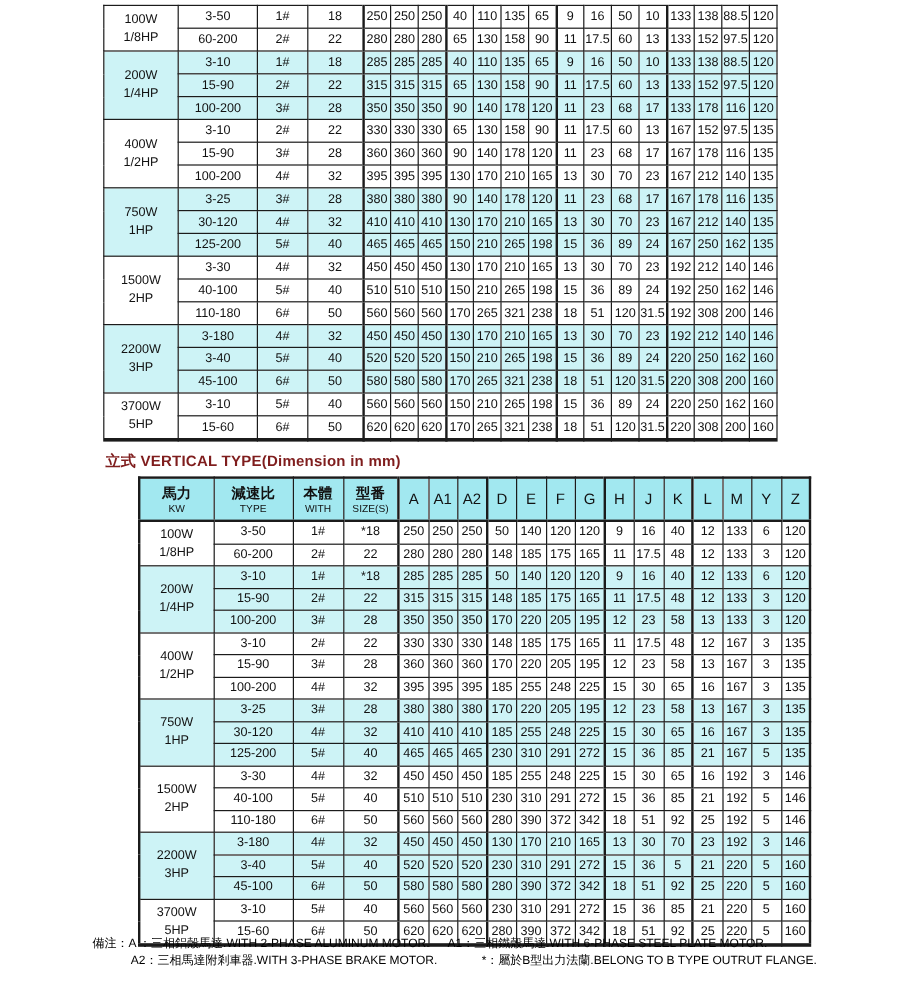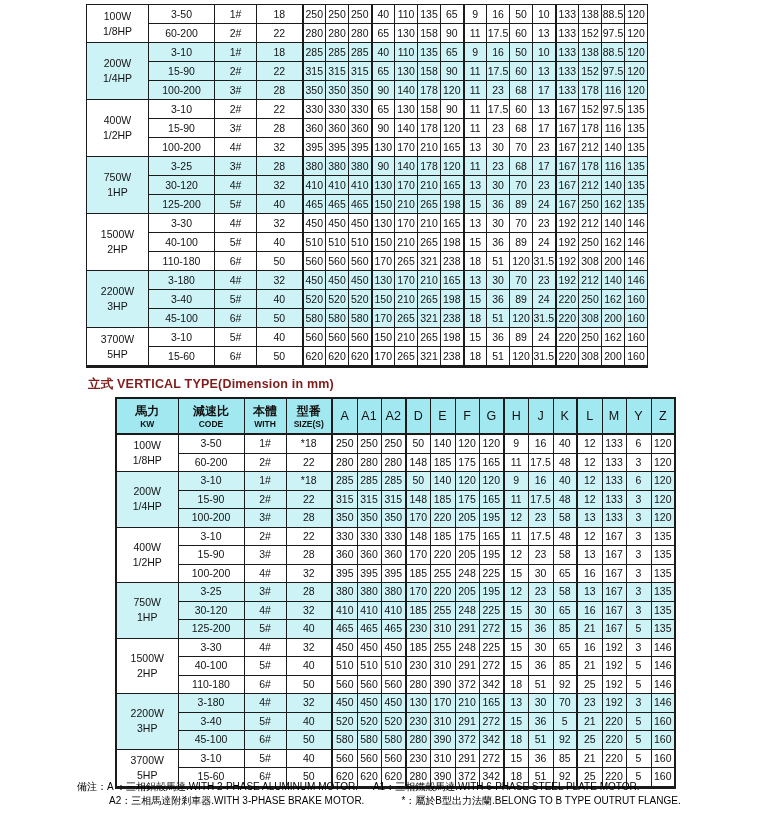--- a/index.html
+++ b/index.html
@@ -69,21 +69,21 @@
     border-bottom: 3px solid var(--bd);
     margin-left: 29px;
   }
   #bottom-table td { height: 17.5px; line-height: 17.5px; }
   #bottom-table thead th {
     background: var(--hbg);
     height: 34px;
     border-bottom-width: 2px;
   }
   #bottom-table thead th .zh { font-size: 12px; font-weight: bold; line-height: 15px; display: block; }
-  #bottom-table thead th .en { font-size: 8.5px; font-weight: bold; line-height: 10px; display: block; }
+  #bottom-table thead th .en { font-size: 8.5px; font-weight: normal; line-height: 10px; display: block; }
   #bottom-table thead th .letter { font-size: 12.5px; font-weight: normal; }
 
   
   .footnotes {
     position: absolute;
     left: 77px;
     top: 780px;
     width: 660px;
     font-size: 10px;
     line-height: 13.5px;
@@ -557,21 +557,21 @@
         <col style="width: 24px;">
       </colgroup>
       <thead>
         <tr>
           <th>
             <span class="zh">馬力</span>
             <span class="en">KW</span>
           </th>
           <th>
             <span class="zh">減速比</span>
-            <span class="en">CODE</span>
+            <span class="en">TYPE</span>
           </th>
           <th>
             <span class="zh">本體</span>
             <span class="en">WITH</span>
           </th>
           <th>
             <span class="zh">型番</span>
             <span class="en">SIZE(S)</span>
           </th>
           <th class="tl"><span class="letter">A</span></th>

